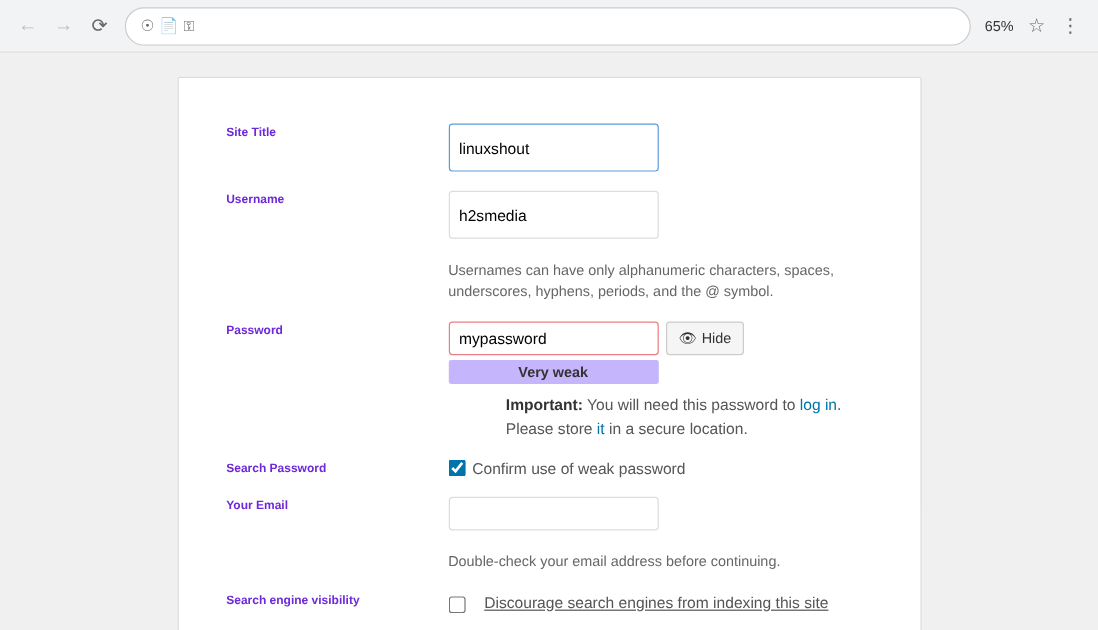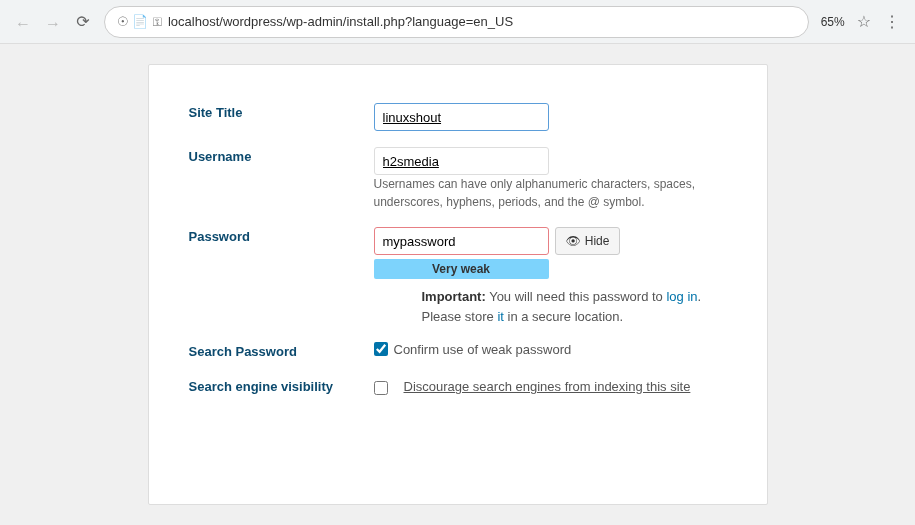--- a/index.html
+++ b/index.html
@@ -121,47 +121,46 @@
     .form-table {
       width: 100%;
       border-collapse: collapse;
     }
 
     .form-table tr > td:first-child {
       width: 185px;
       font-weight: 600;
       vertical-align: top;
       padding: 10px 0 10px 0;
-      font-size: 13px;
-      color: #0c4a6e;
+      font-size: 10px;
+      color: #6d28d9;
     }
 
     .form-table tr > td:last-child {
       padding: 8px 0;
       vertical-align: top;
     }
 
     .form-input {
       width: 175px;
       padding: 5px 8px;
       border: 1px solid #ddd;
       border-radius: 3px;
       font-size: 13px;
       outline: none;
-      height: 28px;
-      text-decoration: underline;
+      height: 40px;
     }
     .form-input.blue-border {
       border-color: #5b9dd9;
     }
 
     .helper-text {
       color: #666;
       font-size: 12px;
-      margin-top: 0;
+      margin-top: 17px;
       max-width: 380px;
       line-height: 1.5;
     }
 
     .password-row {
       display: flex;
       align-items: flex-start;
       gap: 6px;
     }
     .password-input {
@@ -183,21 +182,21 @@
       font-size: 12px;
       cursor: pointer;
       display: flex;
       align-items: center;
       gap: 4px;
       color: #333;
       height: 28px;
     }
 
     .strength-bar {
-      background: #7dd3fc;
+      background: #c4b5fd;
       color: #333;
       text-align: center;
       padding: 3px 0;
       font-size: 12px;
       font-weight: 600;
       margin-top: 4px;
       width: 175px;
       border-radius: 2px;
     }
 
@@ -273,21 +272,20 @@
     <button class="nav-btn disabled">→</button>
     <button class="nav-btn">⟳</button>
   </div>
 
   <div class="address-bar-container">
     <div class="address-bar-icons">
       <span class="shield-icon">☉</span>
       <span class="page-icon">📄</span>
       <span class="key-icon"></span>
     </div>
-    <input class="address-text" type="text" value="localhost/wordpress/wp-admin/install.php?language=en_US" style="">
   </div>
 
   <button class="zoom-badge">65%</button>
   <button class="star-btn">☆</button>
   <div class="profile-area">⋮</div>
 </div>
 
 <div class="page-content">
   <div class="wp-install-box">
 
@@ -330,20 +328,27 @@
         <tr>
           <td>Search Password</td>
           <td>
             <label class="confirm-label">
               <input type="checkbox" class="confirm-checkbox" checked="" style="">
               <span>Confirm use of weak password</span>
             </label>
           </td>
         </tr>
 
+        <tr>
+          <td>Your Email</td>
+          <td>
+            <input class="email-input" type="email" value="" style="">
+            <p class="helper-text">Double-check your email address before continuing.</p>
+          </td>
+        </tr>
 
         <tr>
           <td>Search engine visibility</td>
           <td>
             <label class="search-engine-label">
               <input type="checkbox" class="search-checkbox" style="">
               <span>Discourage search engines from indexing this site</span>
             </label>
 
           </td>

